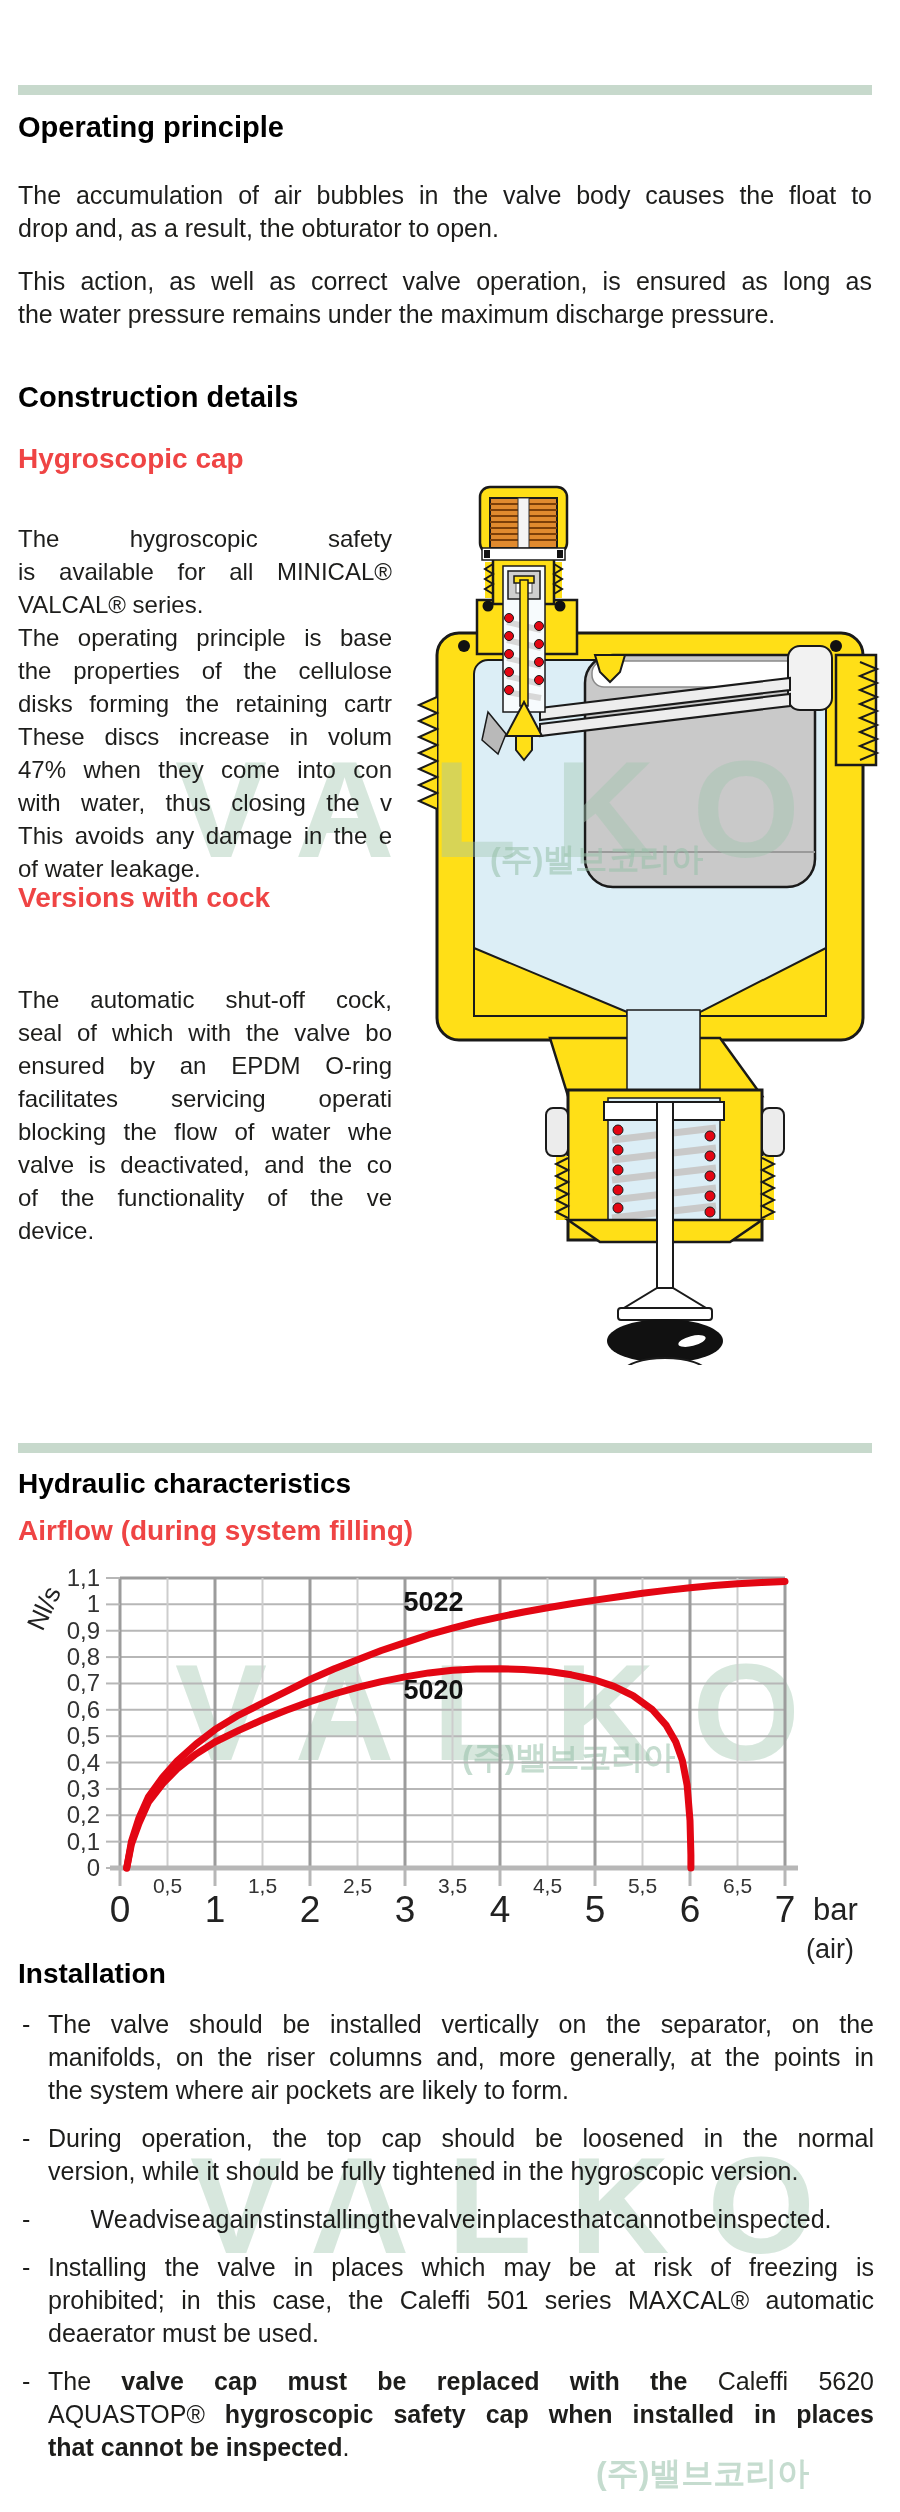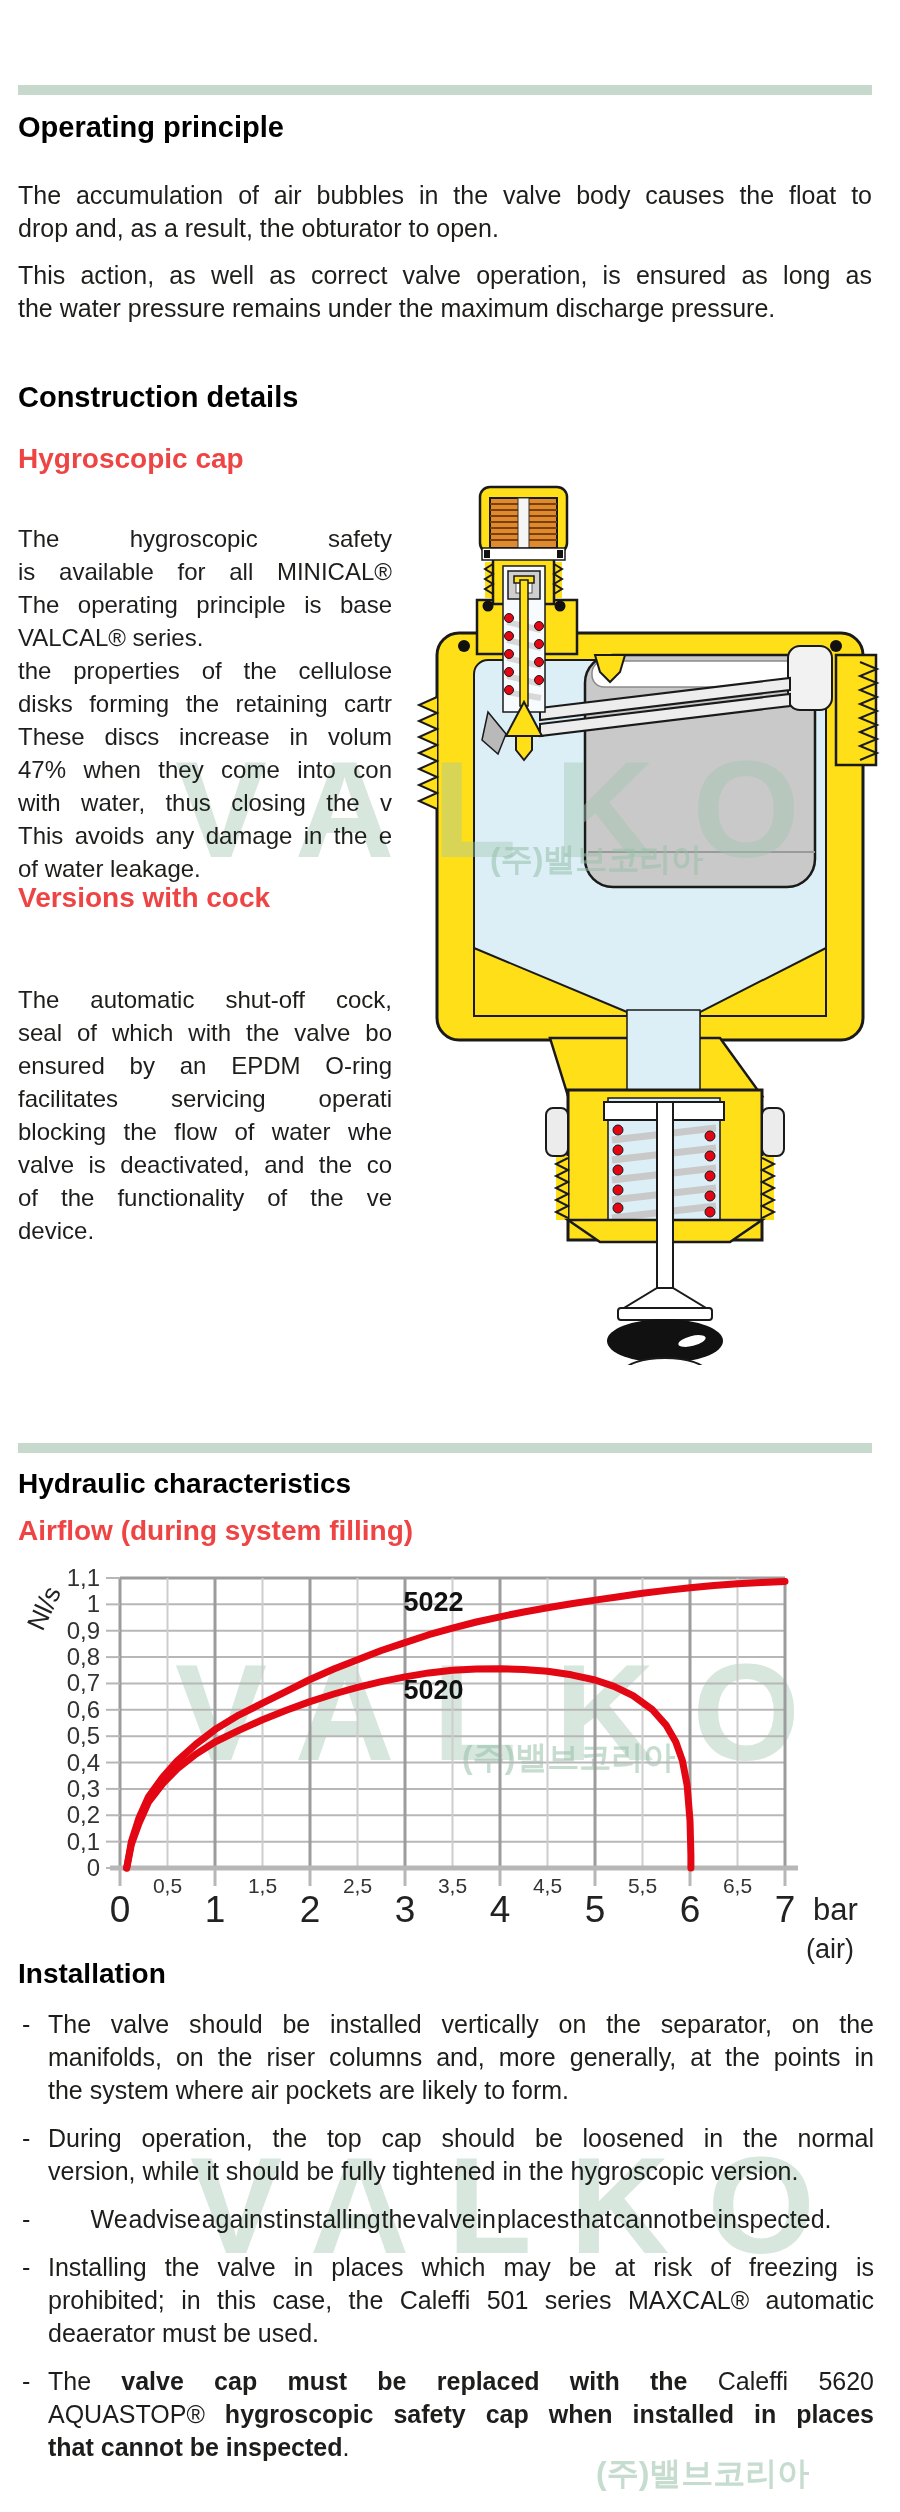--- a/index.html
+++ b/index.html
@@ -5,21 +5,21 @@
   html,body{margin:0;padding:0;background:#ffffff;}
   .page{position:relative;width:900px;height:2512px;background:#fff;overflow:hidden;
         font-family:"Liberation Sans", sans-serif;color:#1d1d1b;border-radius:15px;}
   .bar{position:absolute;left:18px;width:854px;height:10px;z-index:4;}
   h1.h{position:absolute;left:18px;margin:0;font-size:29px;font-weight:bold;color:#000;z-index:4;}
   h2.h{position:absolute;left:18px;margin:0;font-size:28px;font-weight:bold;color:#ef4444;z-index:4;}
   .col{position:absolute;z-index:4;font-size:25px;line-height:33px;}
   .col.narrow{font-size:24px;margin-top:37px;}
   .ln{height:33px;line-height:33px;overflow:hidden;white-space:normal;}
   .ln.j{text-align:justify;text-align-last:justify;}
-  .ln.gap{margin-top:14px;}
+  .ln.gap{margin-top:20px;}
   .ln.squeeze{word-spacing:-6px;text-align:center;}
   .b{font-weight:bold;}
   .bullet{position:relative;padding-left:30px;margin-bottom:15px;}
   .bullet .dash{position:absolute;left:4px;top:0;height:33px;line-height:33px;}
   #valve-fig{position:absolute;left:390px;top:450px;width:490px;height:915px;z-index:1;background:#fff;}
   #chart{position:absolute;left:0;top:1550px;width:900px;height:420px;z-index:3;}
   .wm{position:absolute;z-index:2;pointer-events:none;font-family:"Liberation Sans",sans-serif;}
   .wm .big{position:absolute;font-size:138px;font-weight:bold;letter-spacing:38px;
            color:rgba(160,198,175,0.42);white-space:nowrap;}
   .wm .kor{position:absolute;font-size:32px;font-weight:bold;color:rgba(150,192,168,0.55);white-space:nowrap;}
@@ -40,22 +40,22 @@
       <div class="ln j gap">This action, as well as correct valve operation, is ensured as long as</div>
       <div class="ln">the water pressure remains under the maximum discharge pressure.</div>
     </div>
 
   <h1 class="h" style="top:381px;">Construction details</h1>
 
   <h2 class="h" style="top:443px;">Hygroscopic cap</h2>
   <div class="col narrow" id="para-hygroscopic" style="left:18px;top:485px;width:374px;">
       <div class="ln j">The hygroscopic safety</div>
       <div class="ln j">is available for all MINICAL®</div>
+      <div class="ln">VALCAL® series.</div>
       <div class="ln j">The operating principle is base</div>
-      <div class="ln">VALCAL® series.</div>
       <div class="ln j">the properties of the cellulose</div>
       <div class="ln j">disks forming the retaining cartr</div>
       <div class="ln j">These discs increase in volum</div>
       <div class="ln j">47% when they come into con</div>
       <div class="ln j">with water, thus closing the v</div>
       <div class="ln j">This avoids any damage in the e</div>
       <div class="ln">of water leakage.</div>
     </div>
 
   <h2 class="h" style="top:882px;">Versions with cock</h2>

